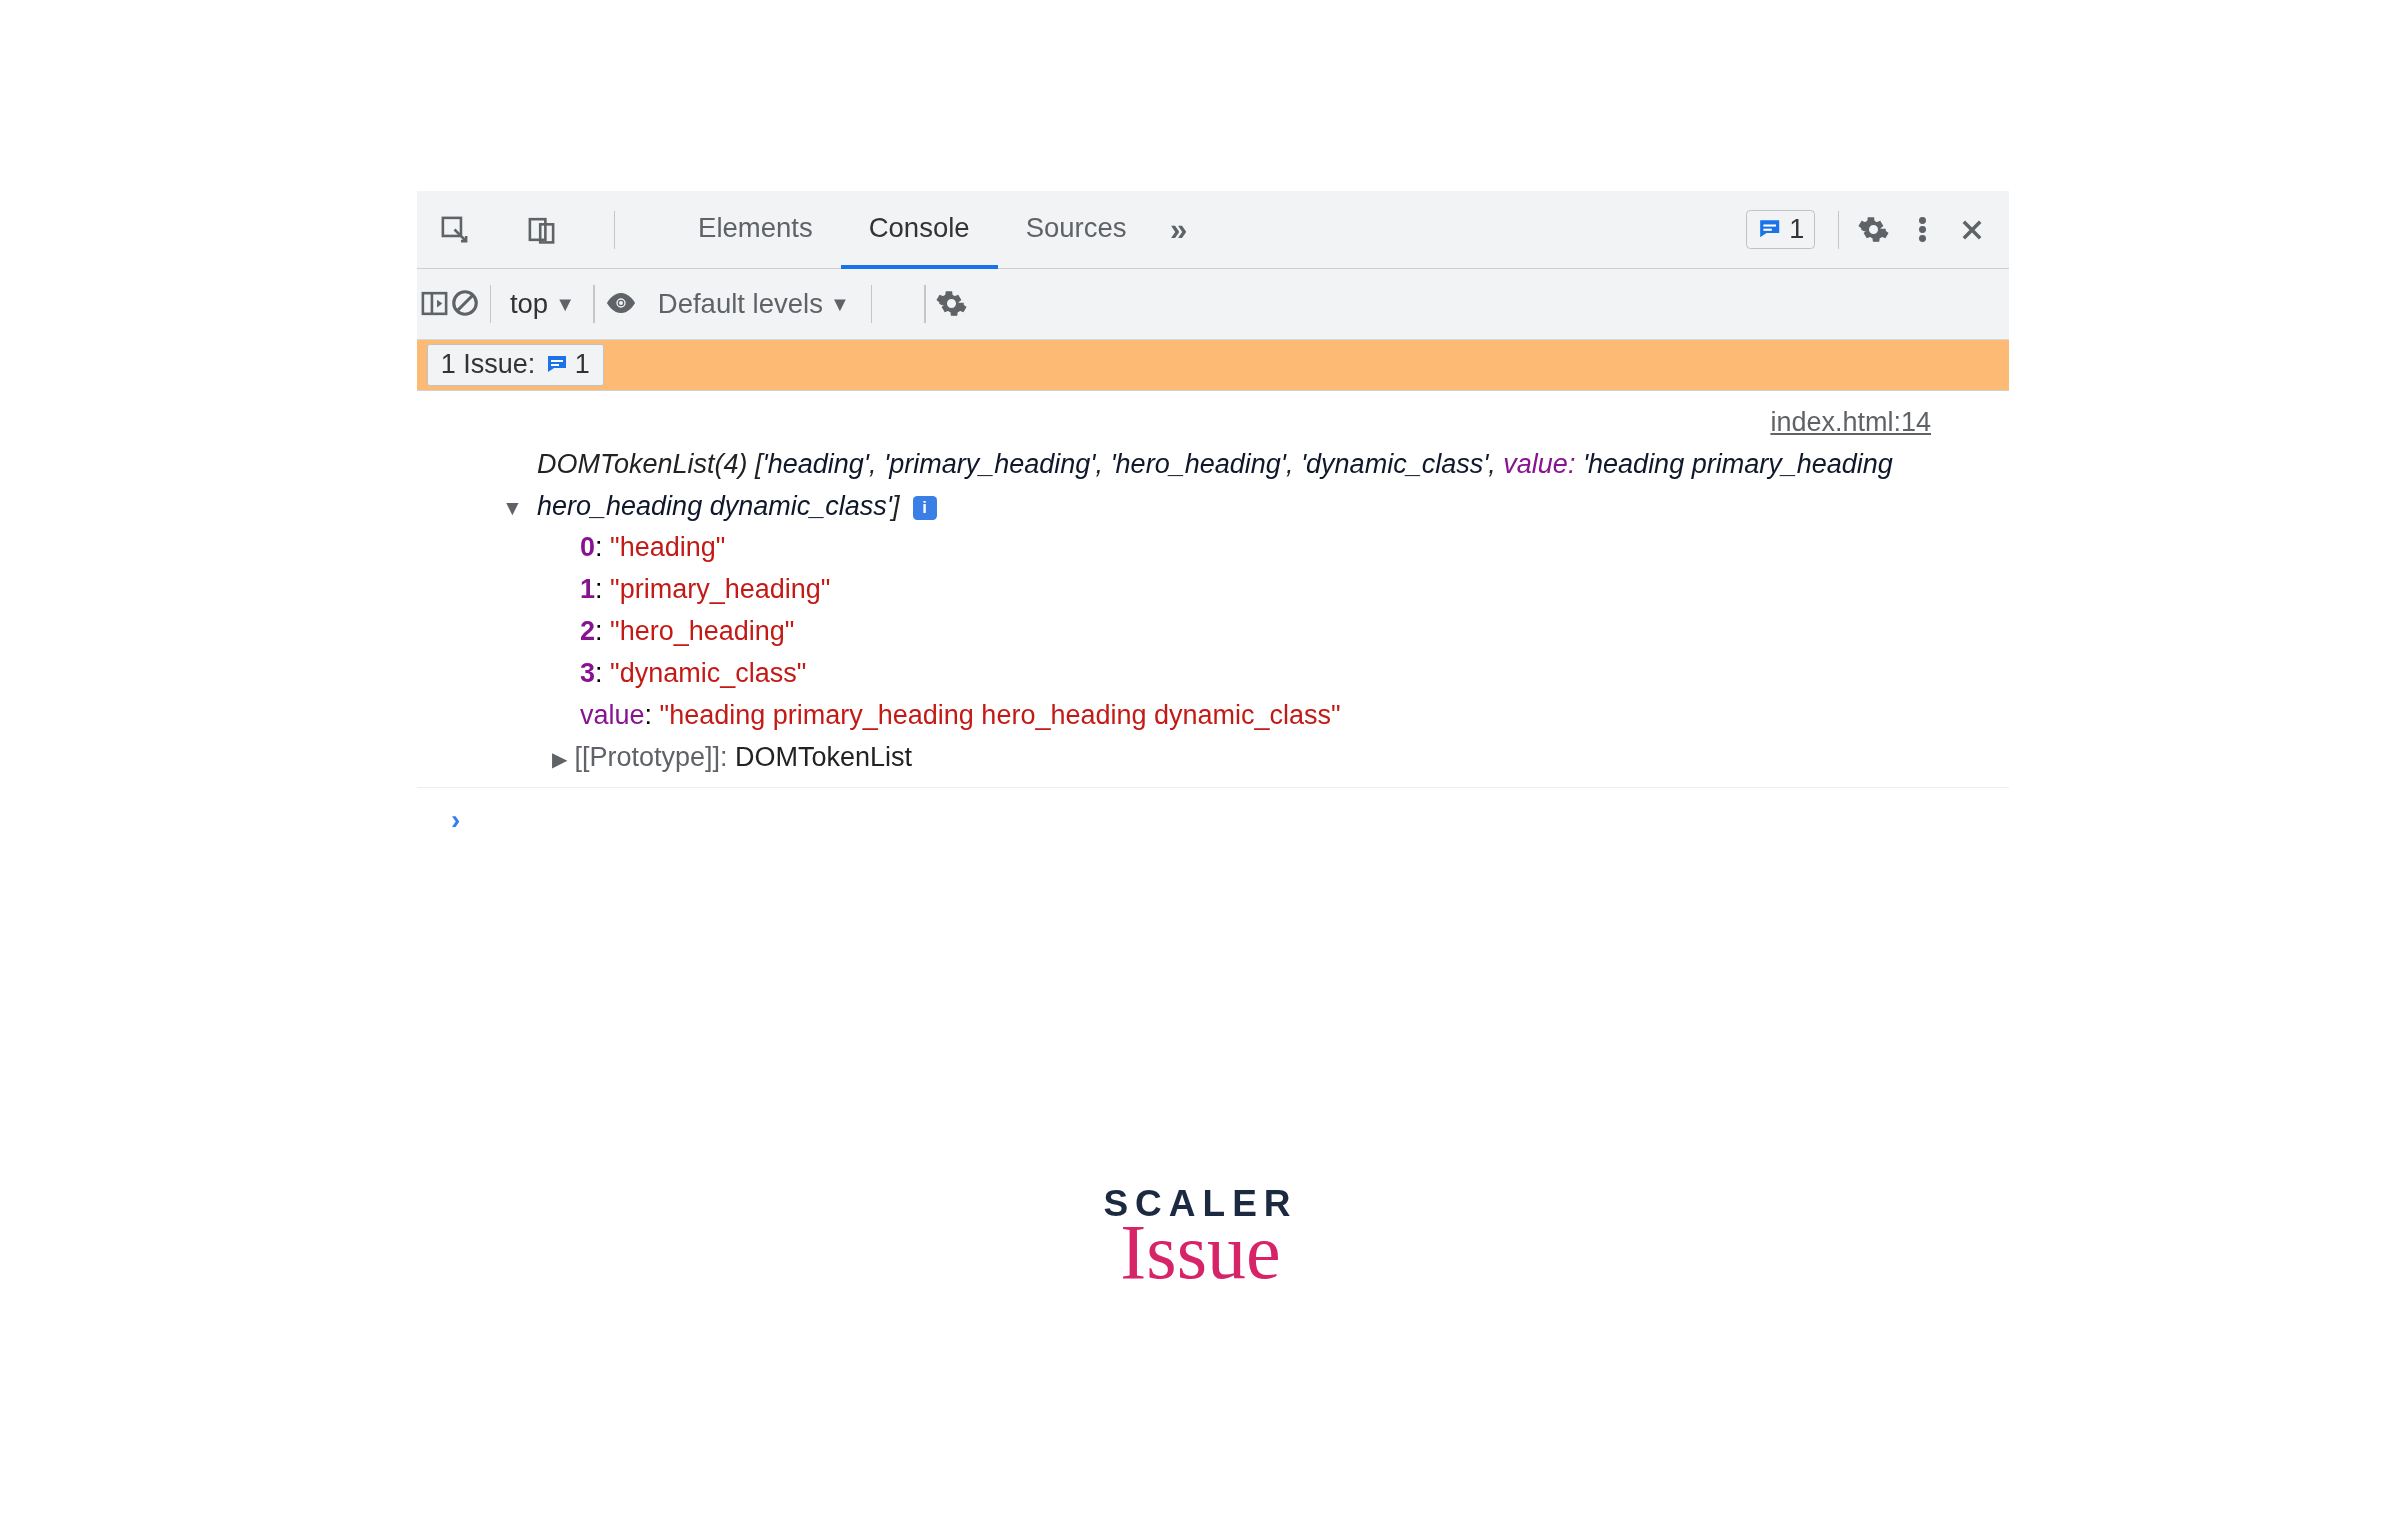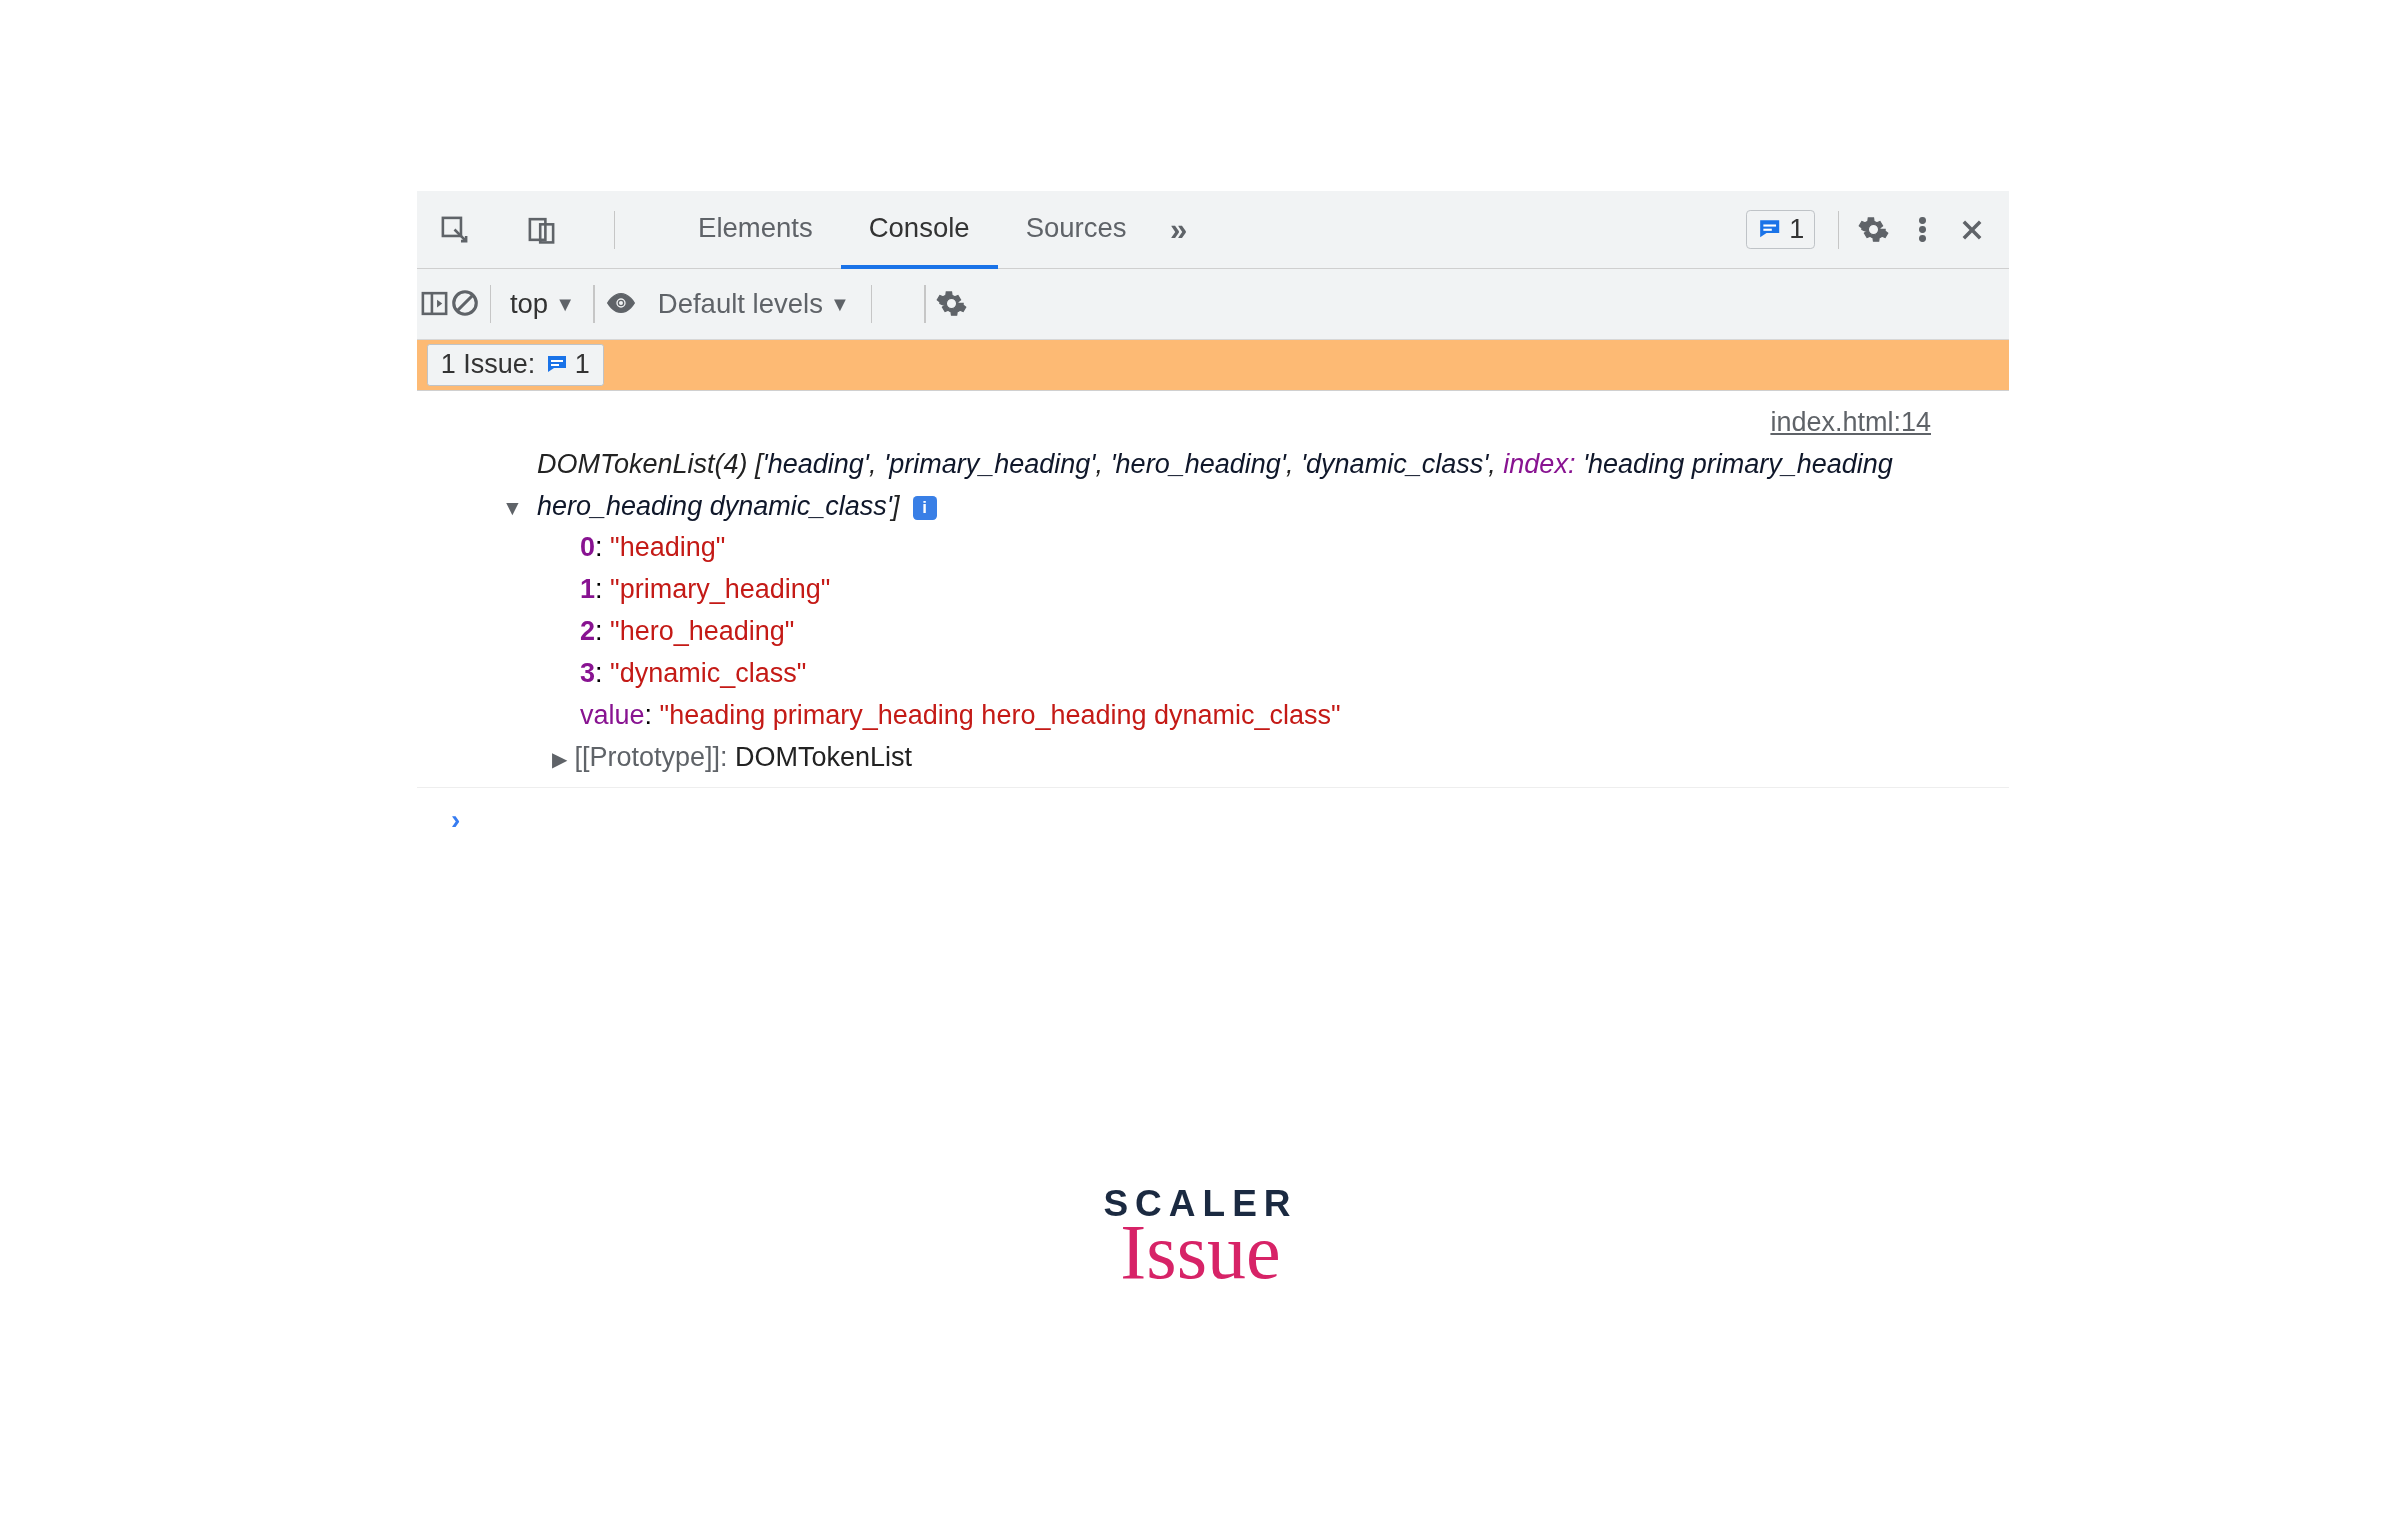--- a/index.html
+++ b/index.html
@@ -357,21 +357,21 @@
       </span>
       <span class="num">1</span>
     </div>
   </div>
 
   <div class="console-body">
     <span class="source-link">index.html:14</span>
     <div class="log-row">
       <div class="summary">
         <span class="arrow">▼</span>
-        <span>DOMTokenList(4) [</span><span class="c-red">'heading'</span><span>, </span><span class="c-red">'primary_heading'</span><span>, </span><span class="c-red">'hero_heading'</span><span>, </span><span class="c-red">'dynamic_class'</span><span>, </span><span class="c-purple">index: </span><span class="c-red">'heading primary_heading hero_heading dynamic_class'</span><span>]</span>
+        <span>DOMTokenList(4) [</span><span class="c-red">'heading'</span><span>, </span><span class="c-red">'primary_heading'</span><span>, </span><span class="c-red">'hero_heading'</span><span>, </span><span class="c-red">'dynamic_class'</span><span>, </span><span class="c-purple">value: </span><span class="c-red">'heading primary_heading hero_heading dynamic_class'</span><span>]</span>
         <span class="info-badge">i</span>
       </div>
       <div class="props">
         <div class="line"><span class="k-idx">0</span>: <span class="v-str">"heading"</span></div>
         <div class="line"><span class="k-idx">1</span>: <span class="v-str">"primary_heading"</span></div>
         <div class="line"><span class="k-idx">2</span>: <span class="v-str">"hero_heading"</span></div>
         <div class="line"><span class="k-idx">3</span>: <span class="v-str">"dynamic_class"</span></div>
         <div class="line"><span class="k-name">value</span>: <span class="v-str">"heading primary_heading hero_heading dynamic_class"</span></div>
       </div>
       <div class="proto-line">

